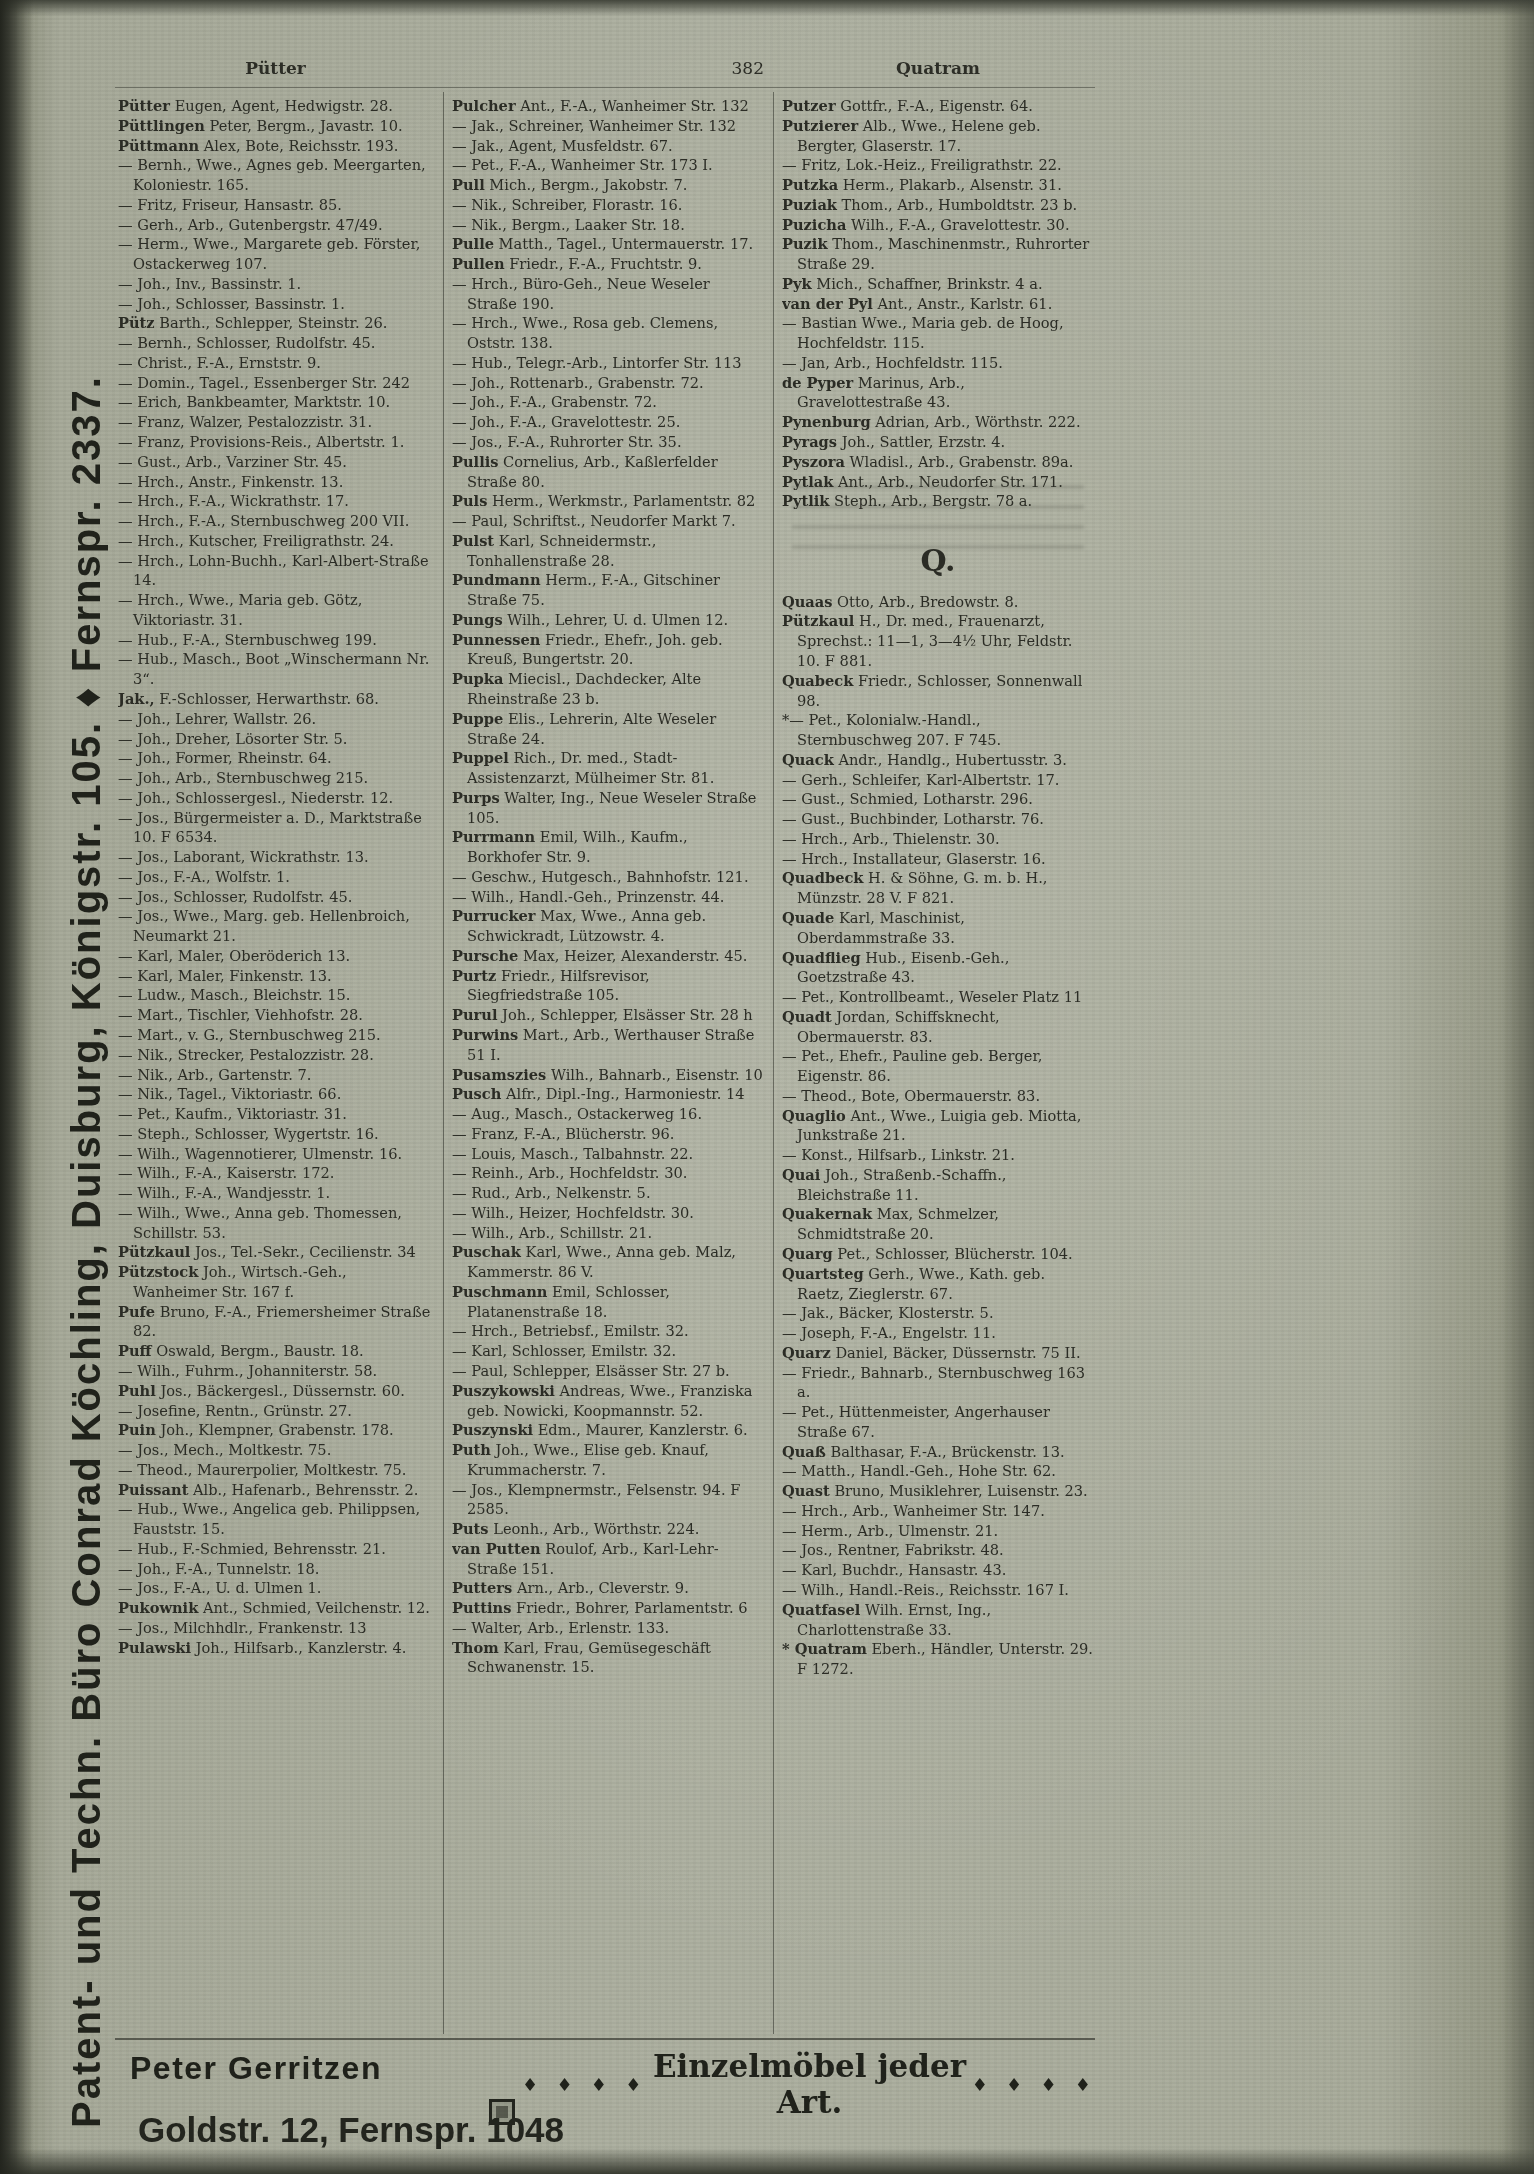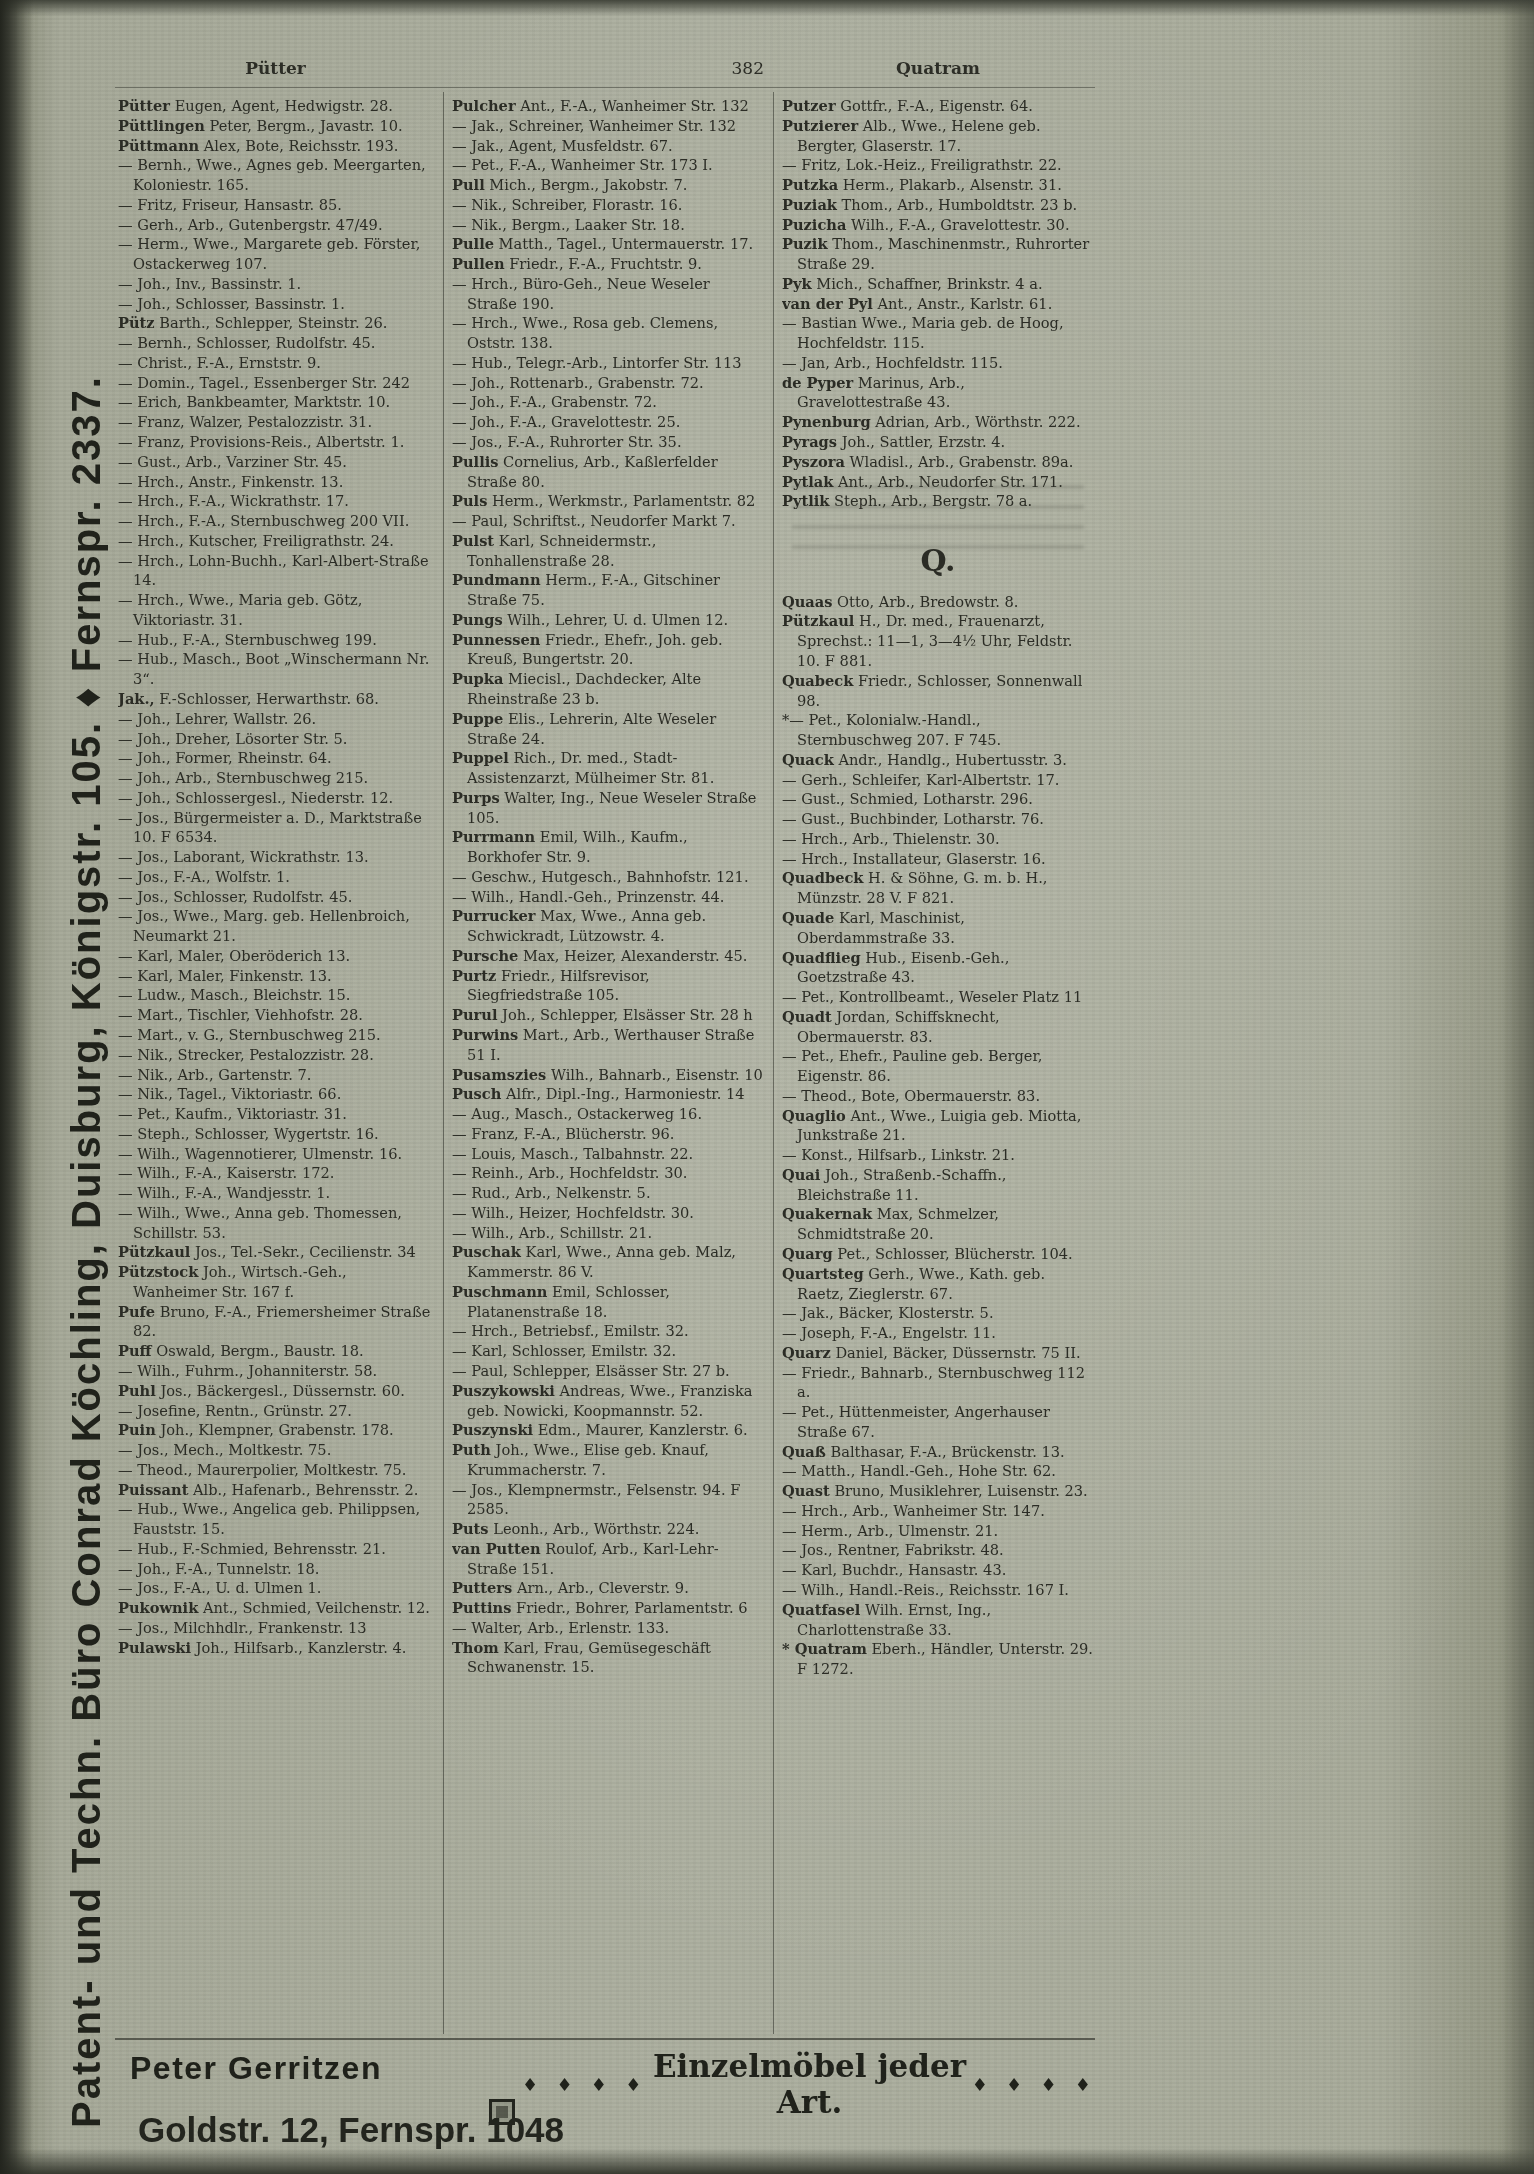--- a/index.html
+++ b/index.html
@@ -284,21 +284,21 @@
       <p class="entry">— Theod., Bote, Obermauerstr. 83.</p>
       <p class="entry"><b>Quaglio</b> Ant., Wwe., Luigia geb. Miotta, Junkstraße 21.</p>
       <p class="entry">— Konst., Hilfsarb., Linkstr. 21.</p>
       <p class="entry"><b>Quai</b> Joh., Straßenb.-Schaffn., Bleichstraße 11.</p>
       <p class="entry"><b>Quakernak</b> Max, Schmelzer, Schmidtstraße 20.</p>
       <p class="entry"><b>Quarg</b> Pet., Schlosser, Blücherstr. 104.</p>
       <p class="entry"><b>Quartsteg</b> Gerh., Wwe., Kath. geb. Raetz, Zieglerstr. 67.</p>
       <p class="entry">— Jak., Bäcker, Klosterstr. 5.</p>
       <p class="entry">— Joseph, F.-A., Engelstr. 11.</p>
       <p class="entry"><b>Quarz</b> Daniel, Bäcker, Düssernstr. 75 II.</p>
-      <p class="entry">— Friedr., Bahnarb., Sternbuschweg 112 a.</p>
+      <p class="entry">— Friedr., Bahnarb., Sternbuschweg 163 a.</p>
       <p class="entry">— Pet., Hüttenmeister, Angerhauser Straße 67.</p>
       <p class="entry"><b>Quaß</b> Balthasar, F.-A., Brückenstr. 13.</p>
       <p class="entry">— Matth., Handl.-Geh., Hohe Str. 62.</p>
       <p class="entry"><b>Quast</b> Bruno, Musiklehrer, Luisenstr. 23.</p>
       <p class="entry">— Hrch., Arb., Wanheimer Str. 147.</p>
       <p class="entry">— Herm., Arb., Ulmenstr. 21.</p>
       <p class="entry">— Jos., Rentner, Fabrikstr. 48.</p>
       <p class="entry">— Karl, Buchdr., Hansastr. 43.</p>
       <p class="entry">— Wilh., Handl.-Reis., Reichsstr. 167 I.</p>
       <p class="entry"><b>Quatfasel</b> Wilh. Ernst, Ing., Charlottenstraße 33.</p>

